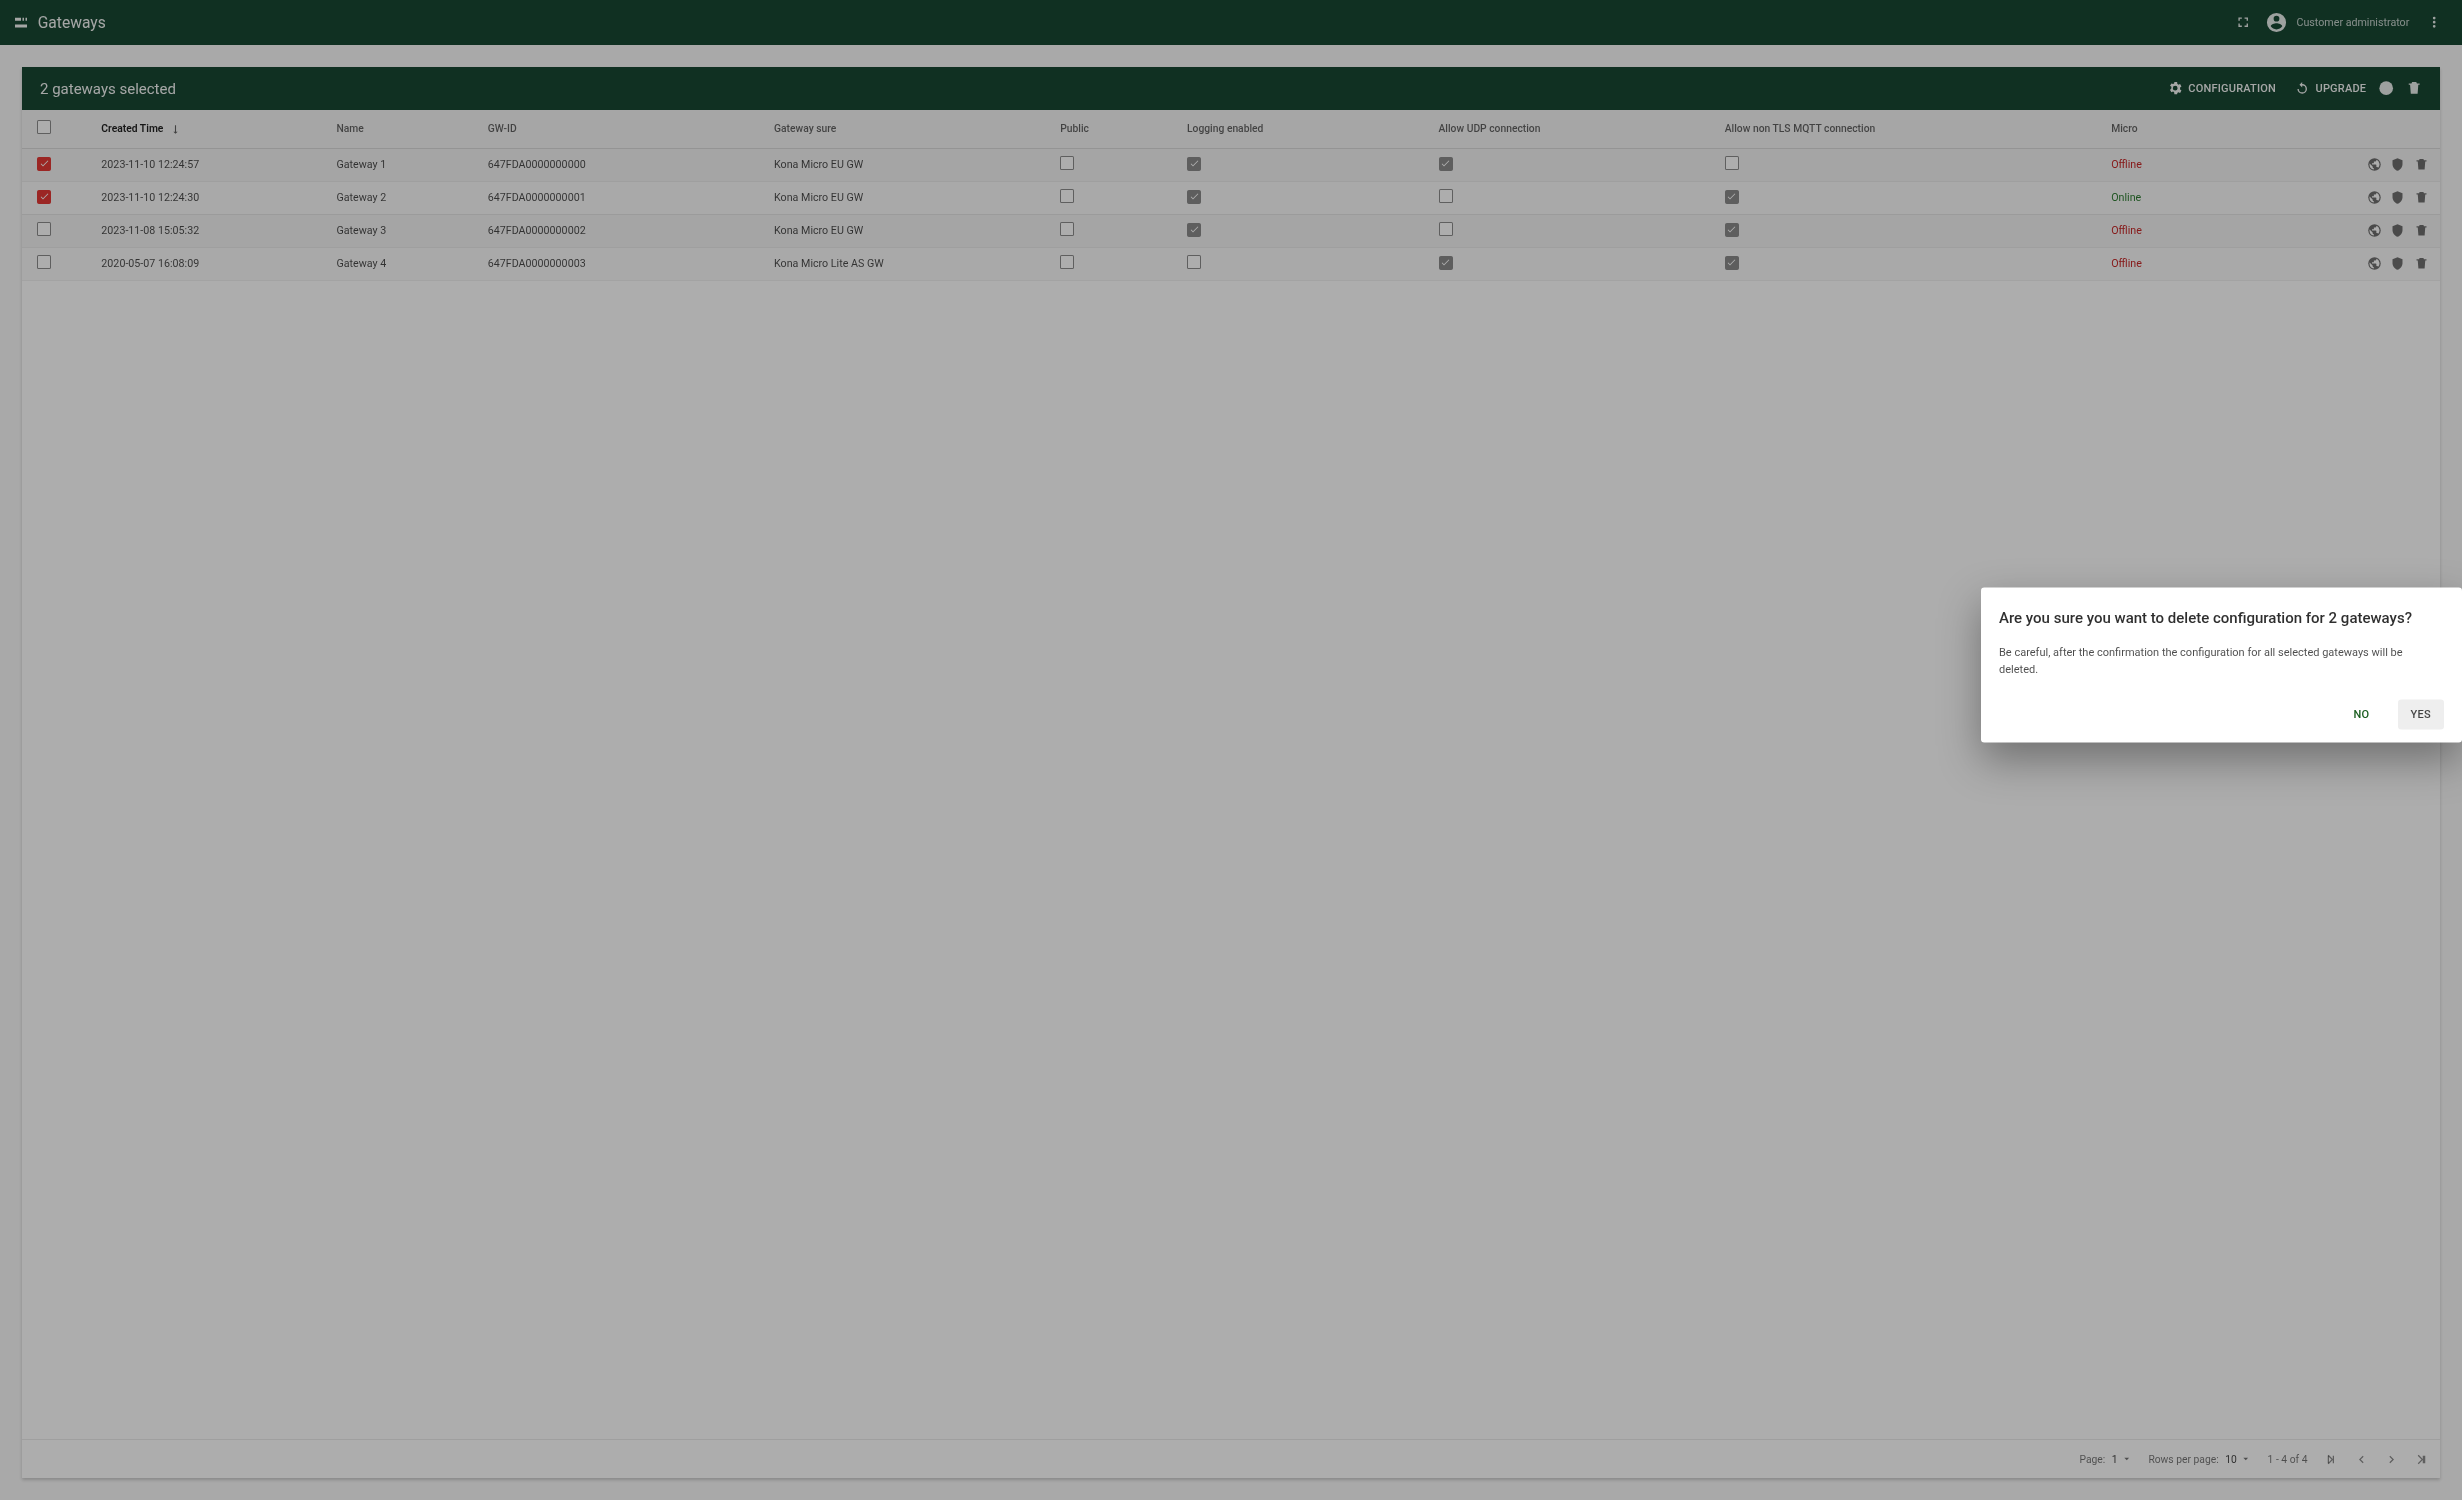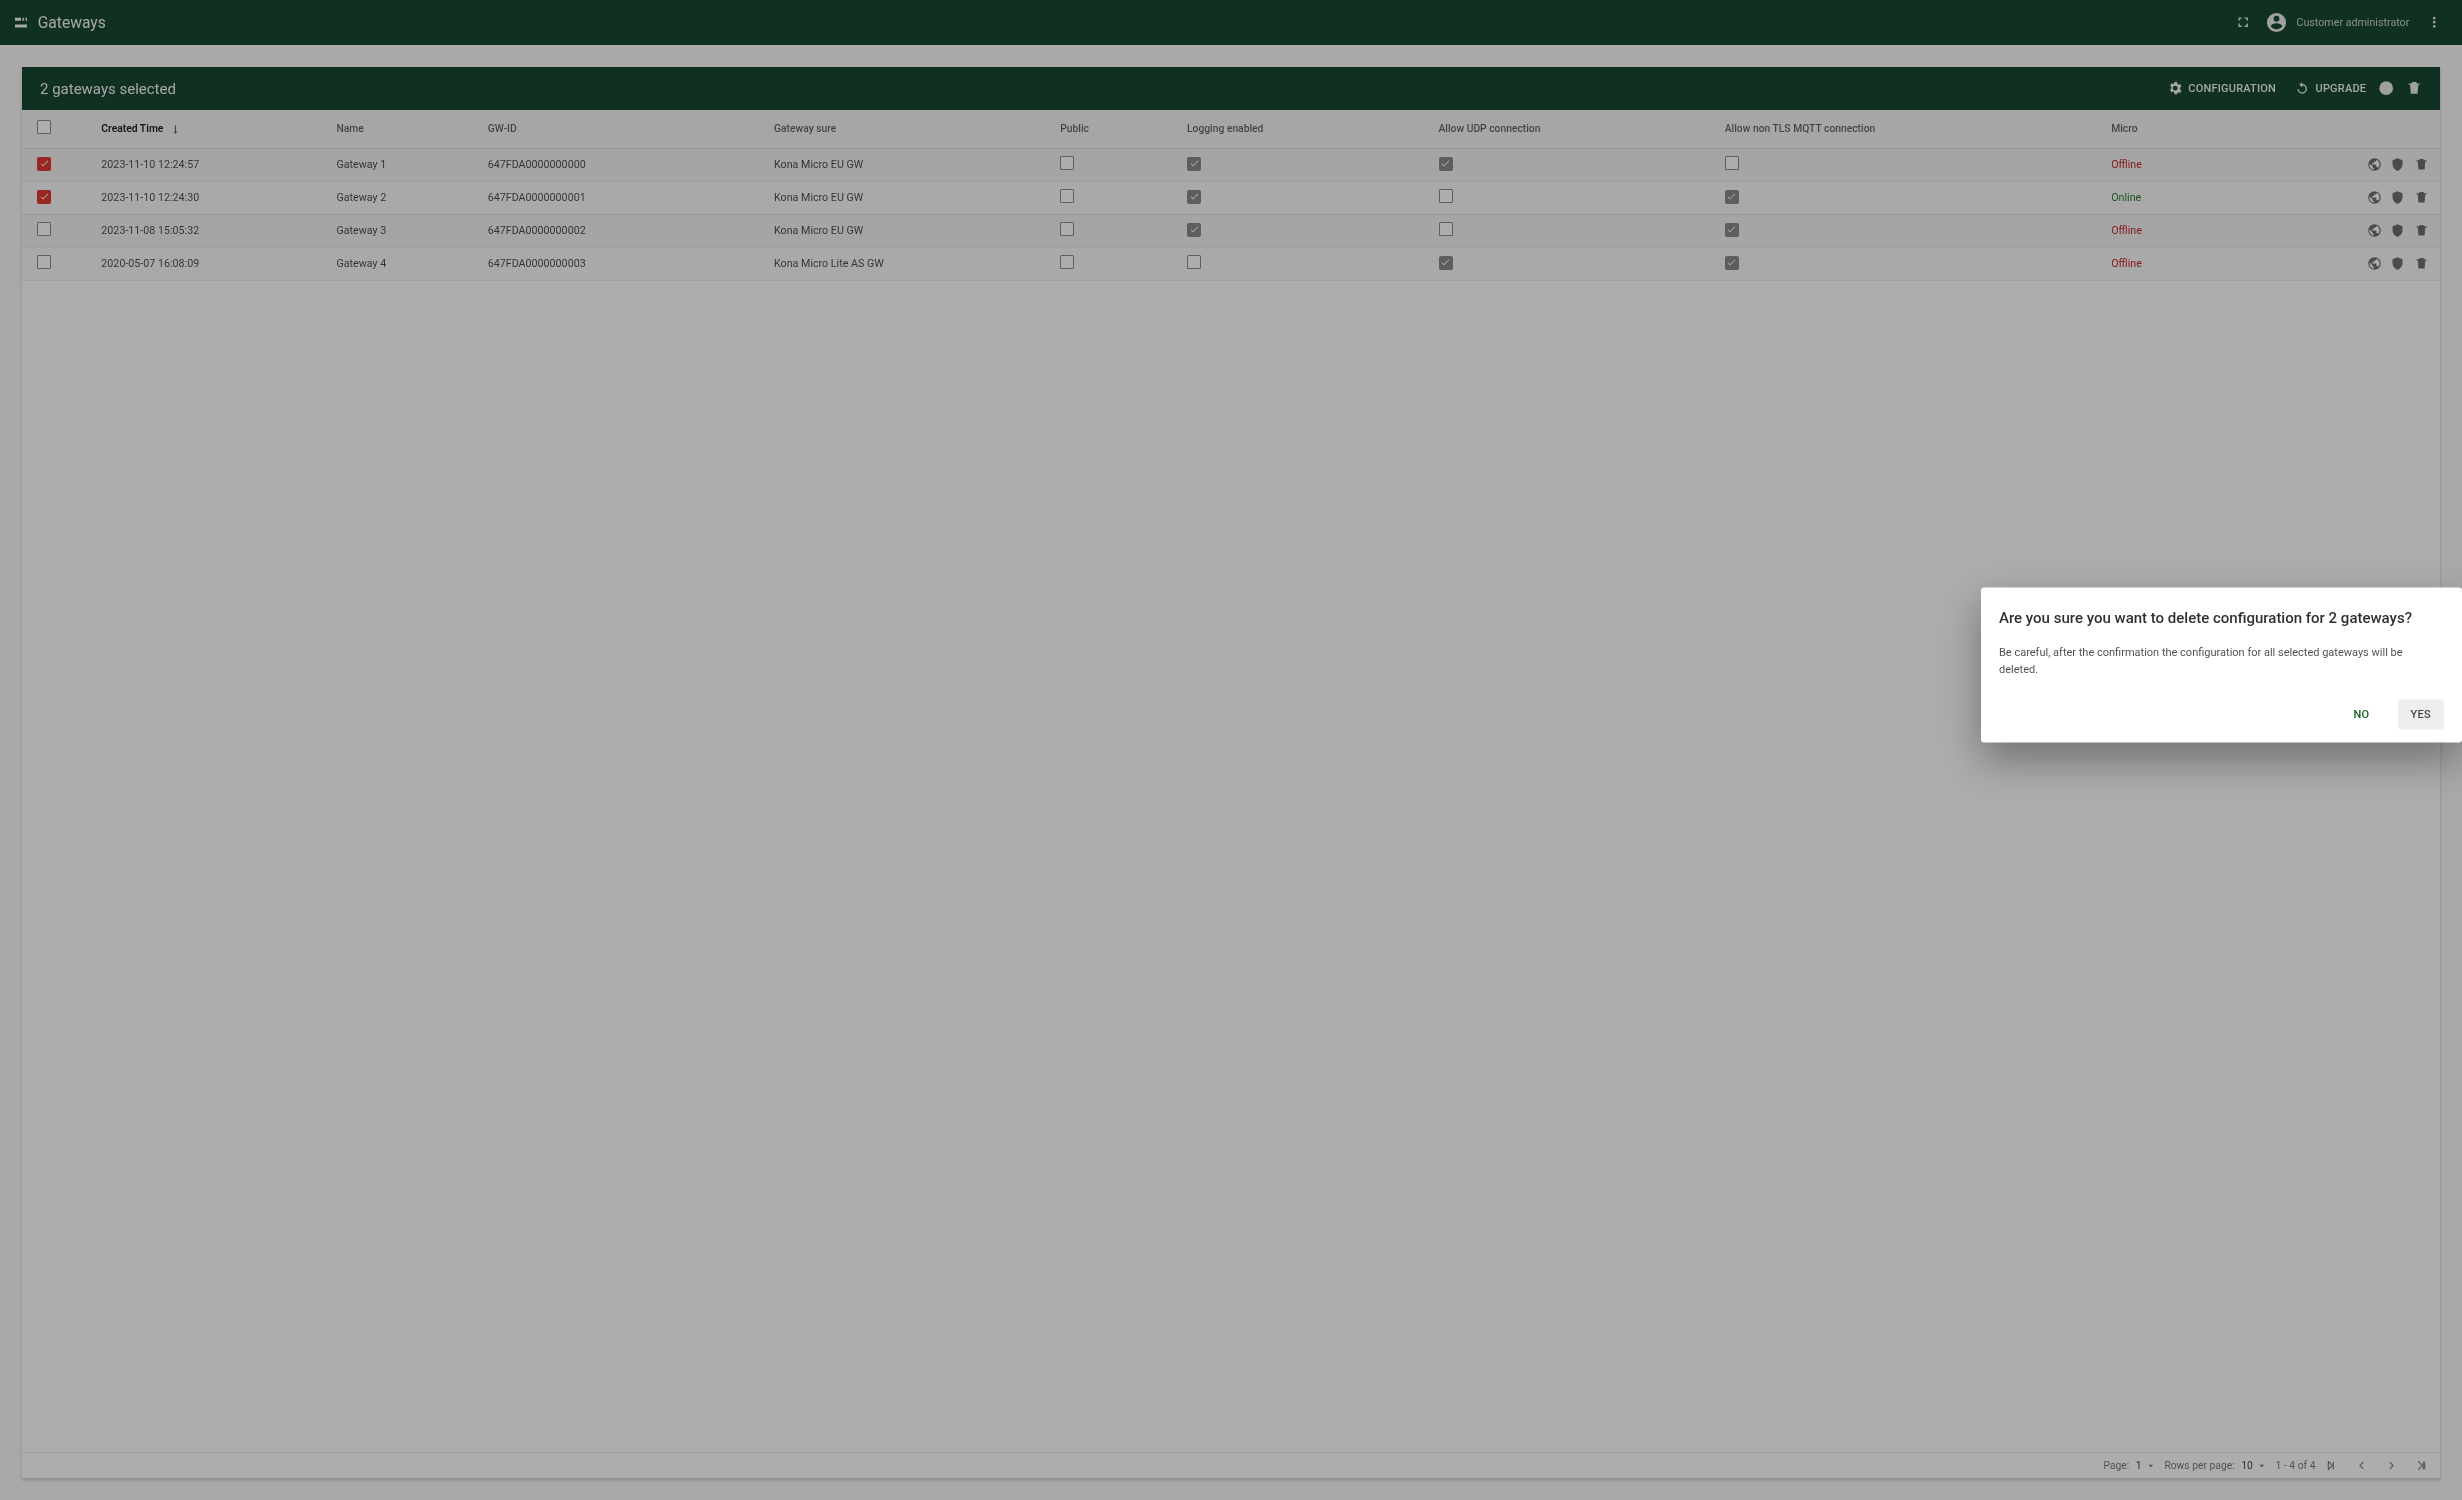--- a/index.html
+++ b/index.html
@@ -107,24 +107,24 @@
 
   
   .row-actions { display:flex; align-items:center; justify-content:flex-end; gap:8.2px; }
   .row-actions .ic { width:15px; height:15px; fill:rgba(0,0,0,.55); cursor:pointer; }
 
   
   .sort-arrow { width:13px; height:13px; fill:rgba(0,0,0,.6); vertical-align:middle; margin-left:3.3px; }
 
   
   .paginator {
-    height:26px; border-top:0.8px solid rgba(0,0,0,.08);
+    height:39px; border-top:0.8px solid rgba(0,0,0,.08);
     display:flex; align-items:center; justify-content:flex-end;
     font-size:10.3px; color:rgba(0,0,0,.55);
-    padding-right:11.5px; gap:8px;
+    padding-right:11.5px; gap:16px;
     background:#fff;
   }
   .paginator .grp { display:flex; align-items:center; gap:6.6px; white-space:nowrap; }
   .paginator .nav { display:flex; align-items:center; gap:15px; }
   .paginator .nav .pg-ic { width:15px; height:15px; fill:rgba(0,0,0,.45); cursor:pointer; }
   .dd { display:flex; align-items:center; color:rgba(0,0,0,.75); gap:3.3px; cursor:pointer; }
   .dd svg{ width:11.5px; height:11.5px; fill:rgba(0,0,0,.55); }
 
   
   .overlay {

